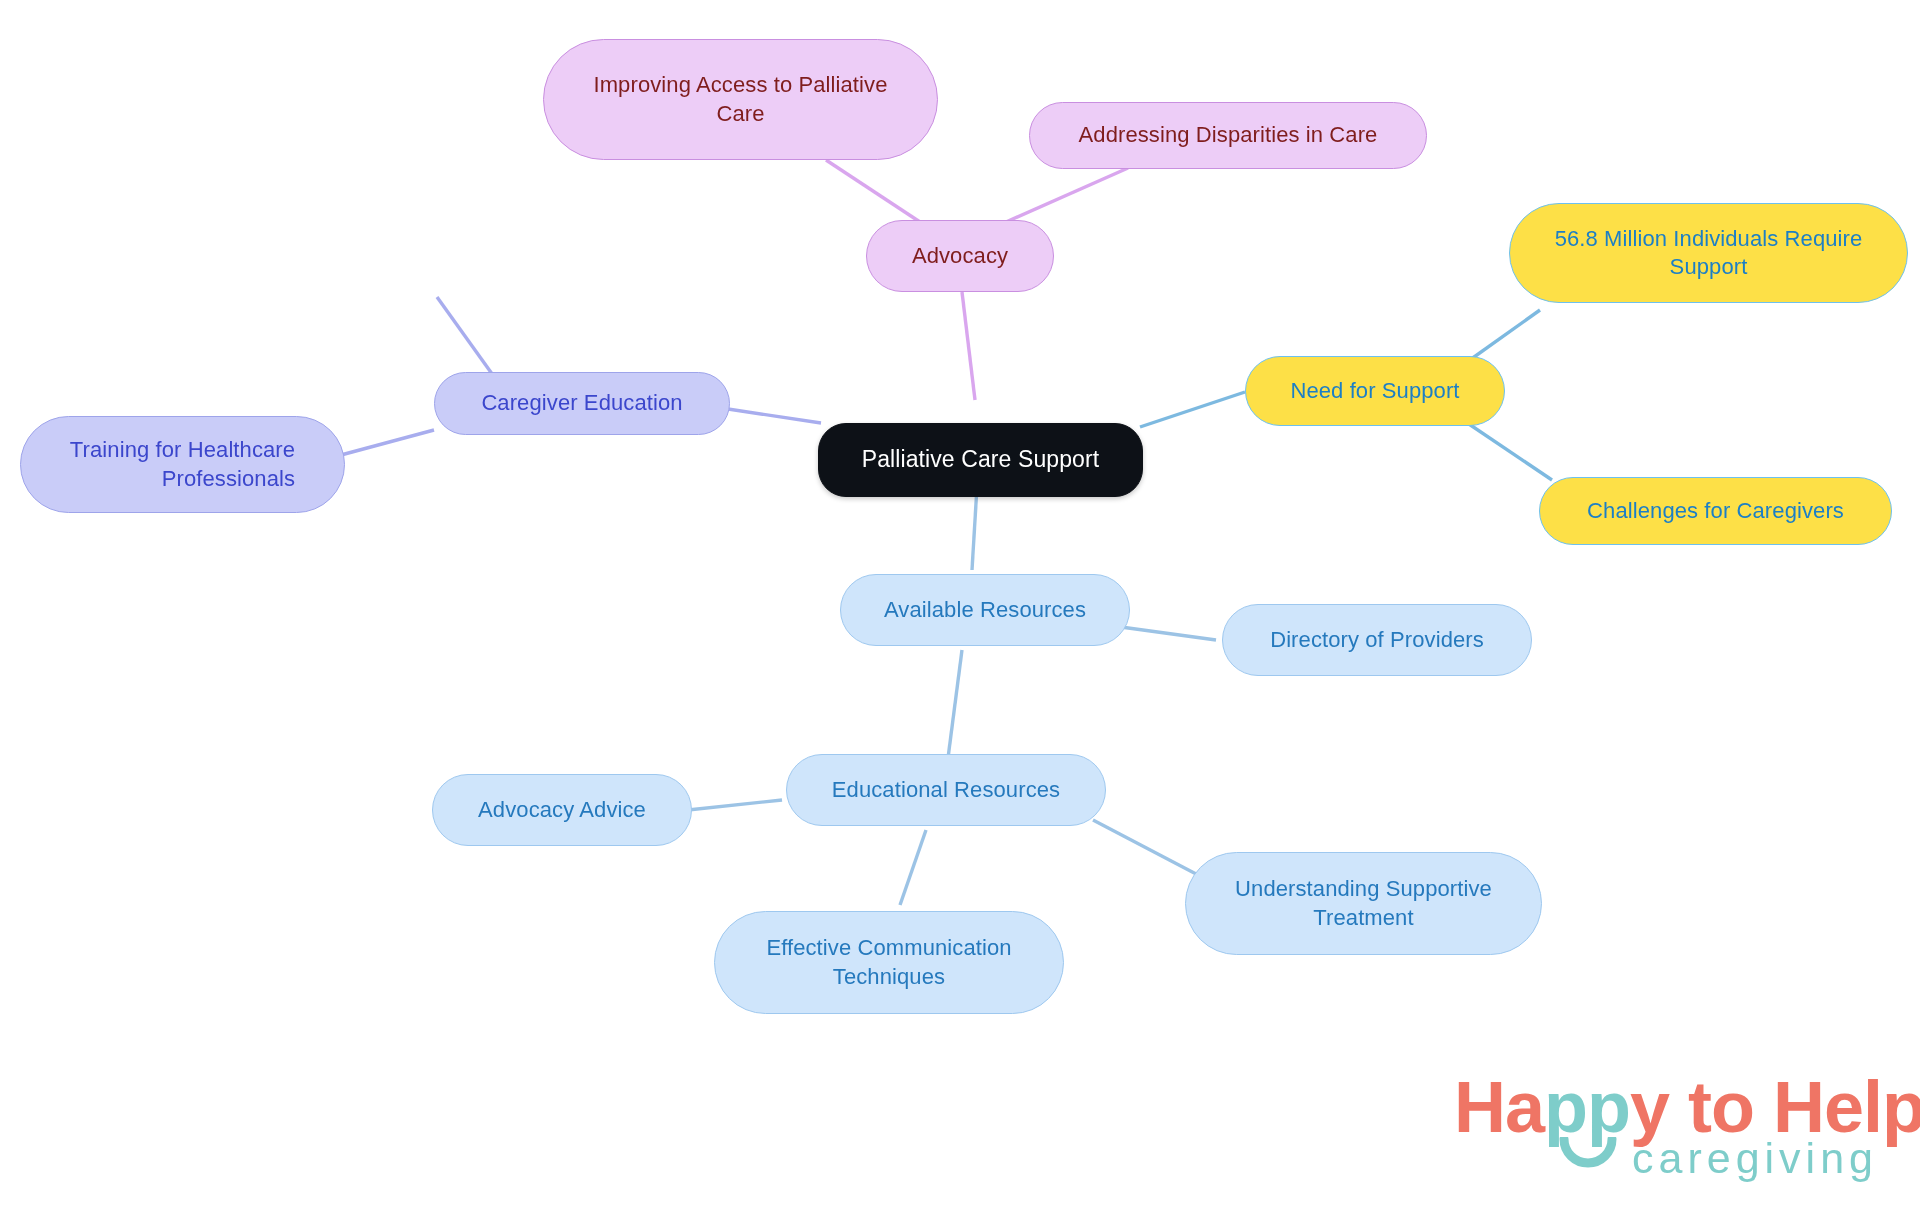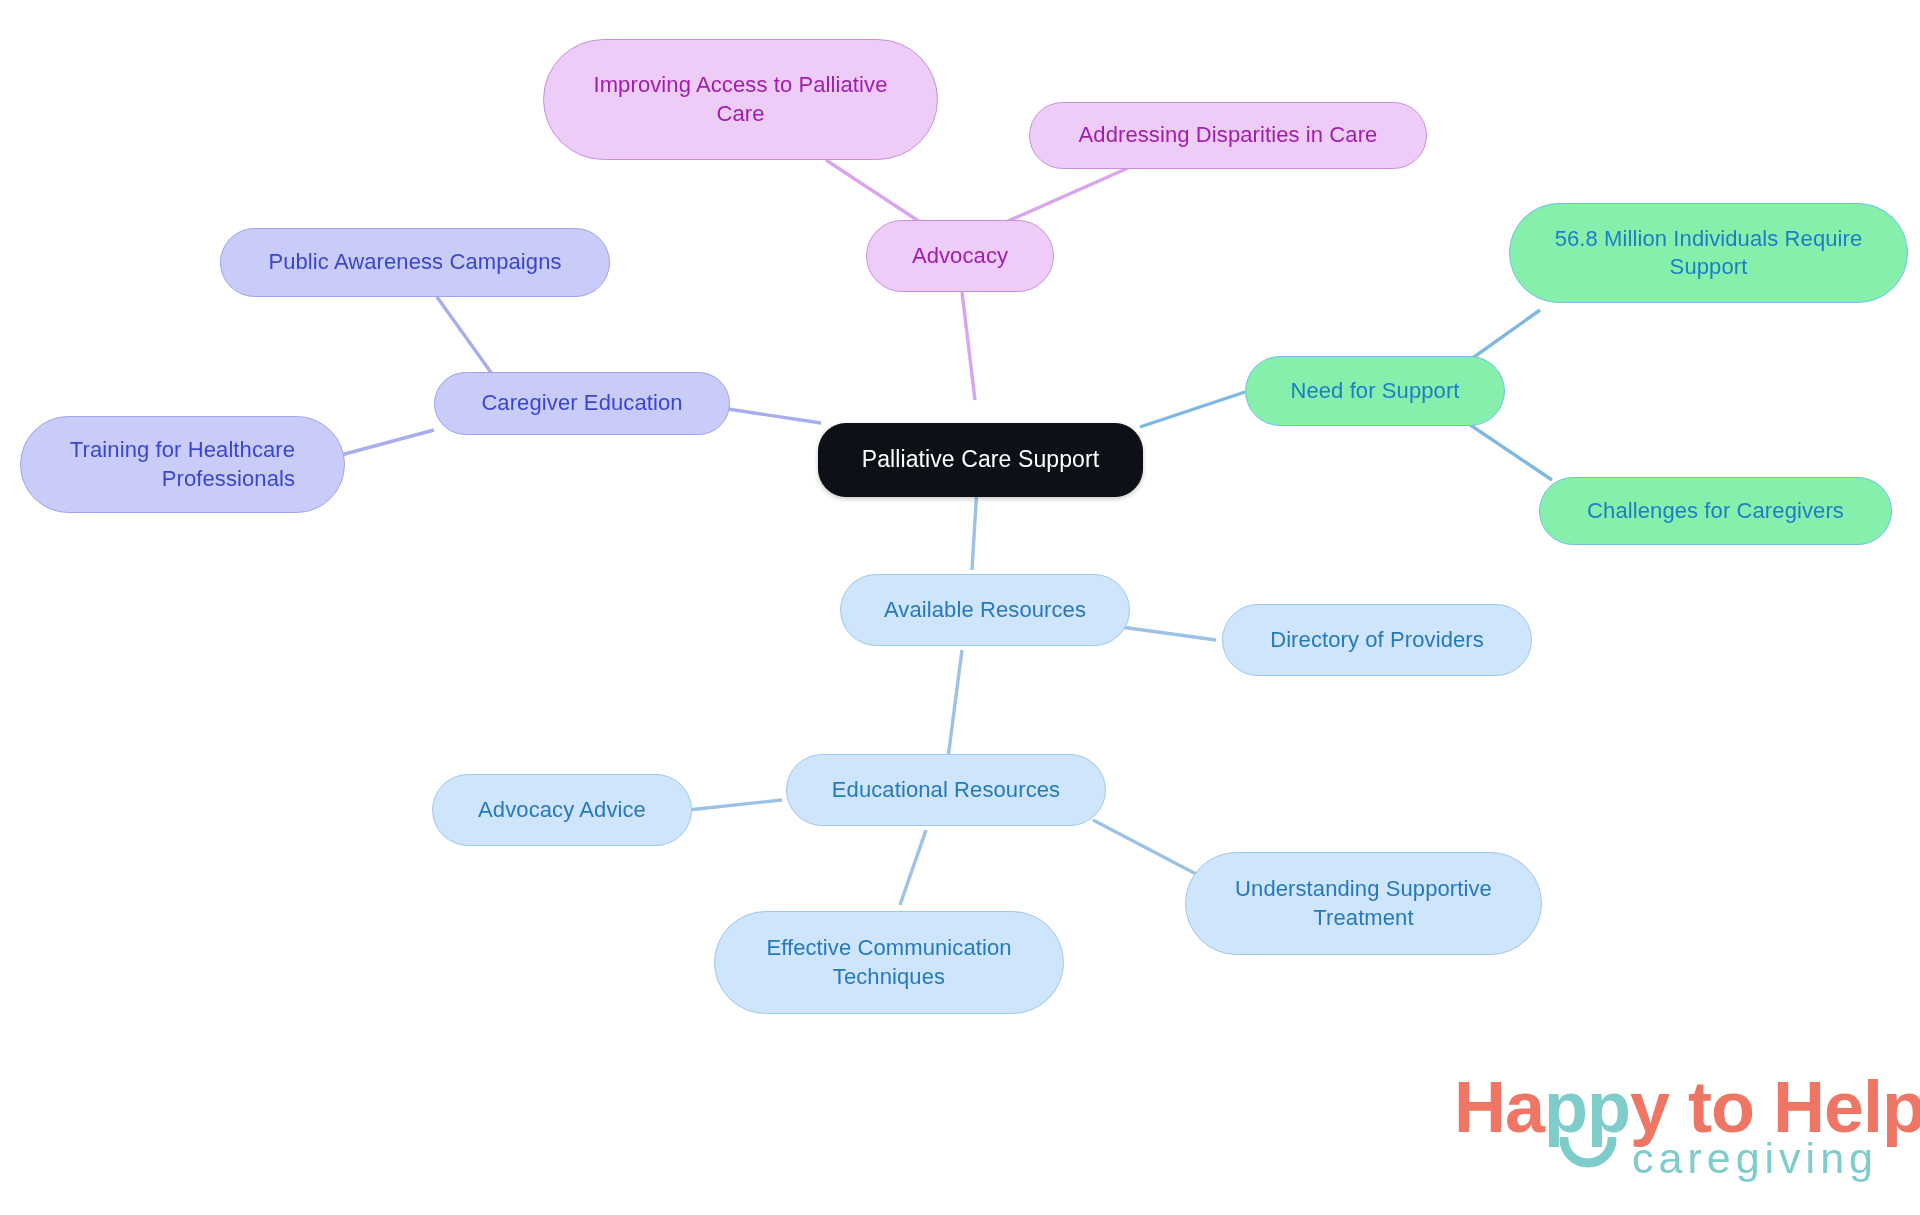--- a/index.html
+++ b/index.html
@@ -51,33 +51,33 @@
     border-color: #0d1117;
     color: #ffffff;
     font-size: 23px;
     border-radius: 28px;
     box-shadow: 0 2px 5px rgba(0,0,0,0.22);
   }
 
   .node.magenta {
     background: #edcdf7;
     border-color: #c98fe0;
-    color: #a21caf;
+    color: #7f1d1d;
     font-size: 22px;
   }
 
   .node.lavender {
     background: #c9ccf8;
     border-color: #9ea4ea;
     color: #3b46cc;
     font-size: 22px;
   }
 
   .node.blue-strong {
-    background: #86efac;
+    background: #fde047;
     border-color: #6dc1ef;
     color: #1c7fc6;
     font-size: 22px;
   }
 
   .node.blue-pale {
     background: #cfe5fb;
     border-color: #9ec8ef;
     color: #2579bd;
     font-size: 22px;
@@ -164,21 +164,20 @@
 
   <div class="node magenta" style="left:866px; top:220px; width:188px; height:72px;">Advocacy</div>
 
   <div class="node magenta" style="left:543px; top:39px; width:395px; height:121px;">Improving Access to Palliative
 Care</div>
 
   <div class="node magenta" style="left:1029px; top:102px; width:398px; height:67px;">Addressing Disparities in Care</div>
 
   <div class="node lavender" style="left:434px; top:372px; width:296px; height:63px;">Caregiver Education</div>
 
-  <div class="node lavender" style="left:220px; top:228px; width:390px; height:69px;">Public Awareness Campaigns</div>
 
   <div class="node lavender" style="left:20px; top:416px; width:325px; height:97px;text-align:right;">Training for Healthcare
 Professionals</div>
 
   <div class="node blue-strong" style="left:1245px; top:356px; width:260px; height:70px;">Need for Support</div>
 
   <div class="node blue-strong" style="left:1509px; top:203px; width:399px; height:100px;">56.8 Million Individuals Require
 Support</div>
 
   <div class="node blue-pale" style="left:840px; top:574px; width:290px; height:72px;">Available Resources</div>

